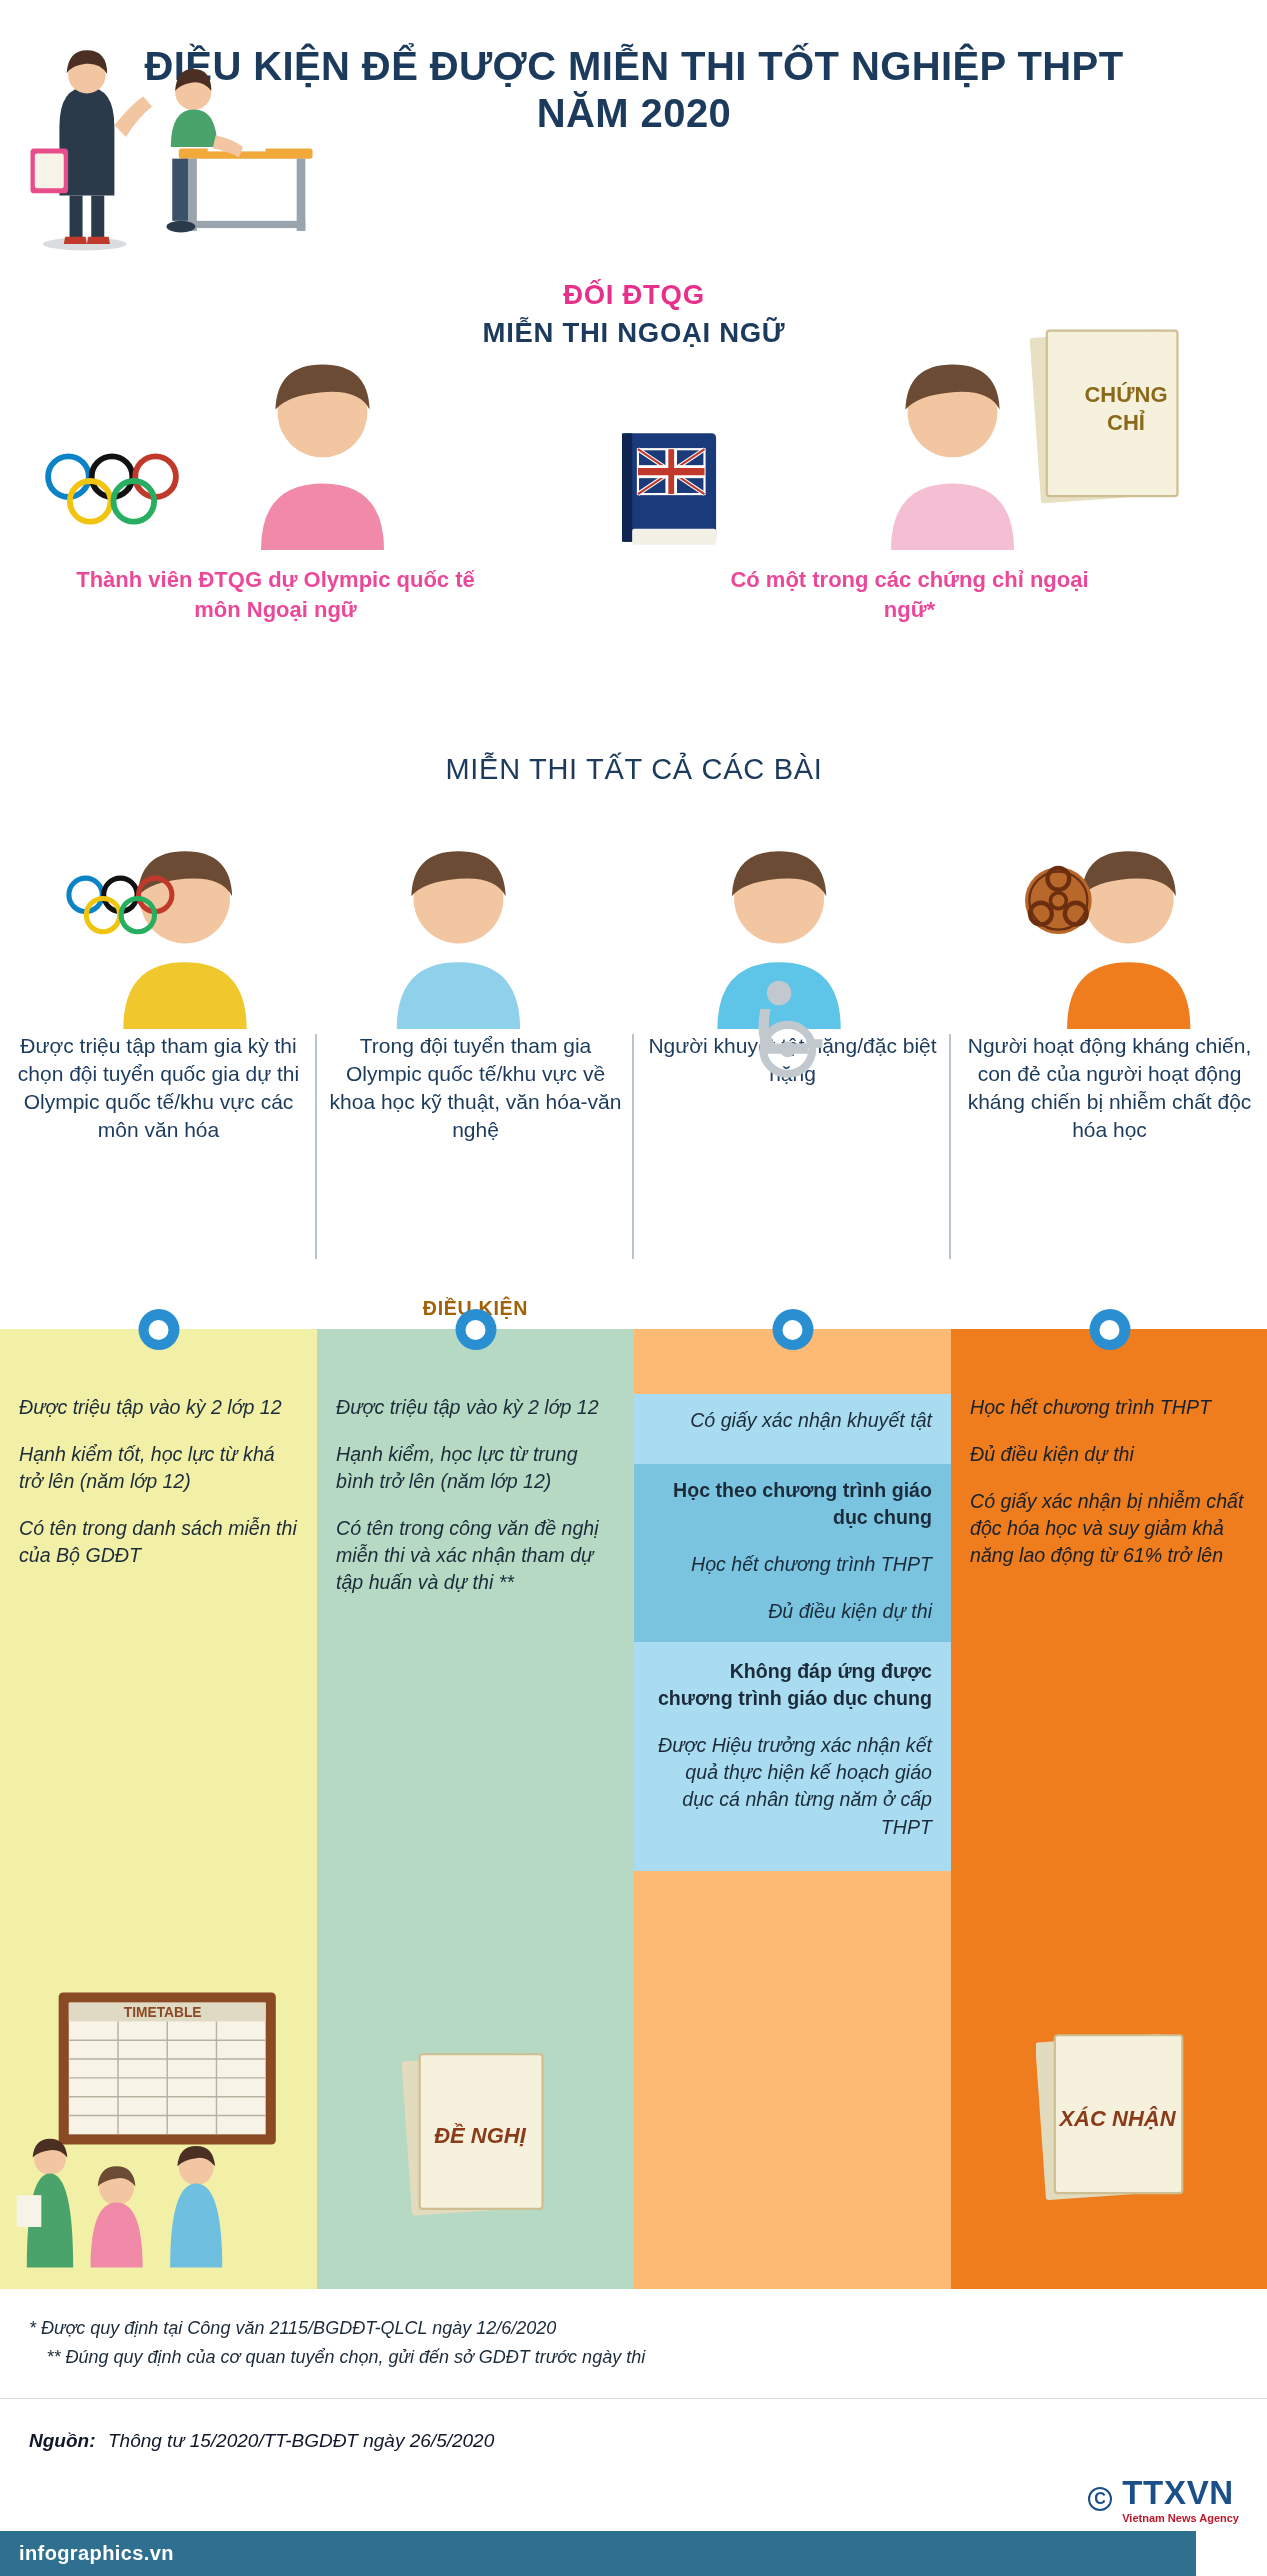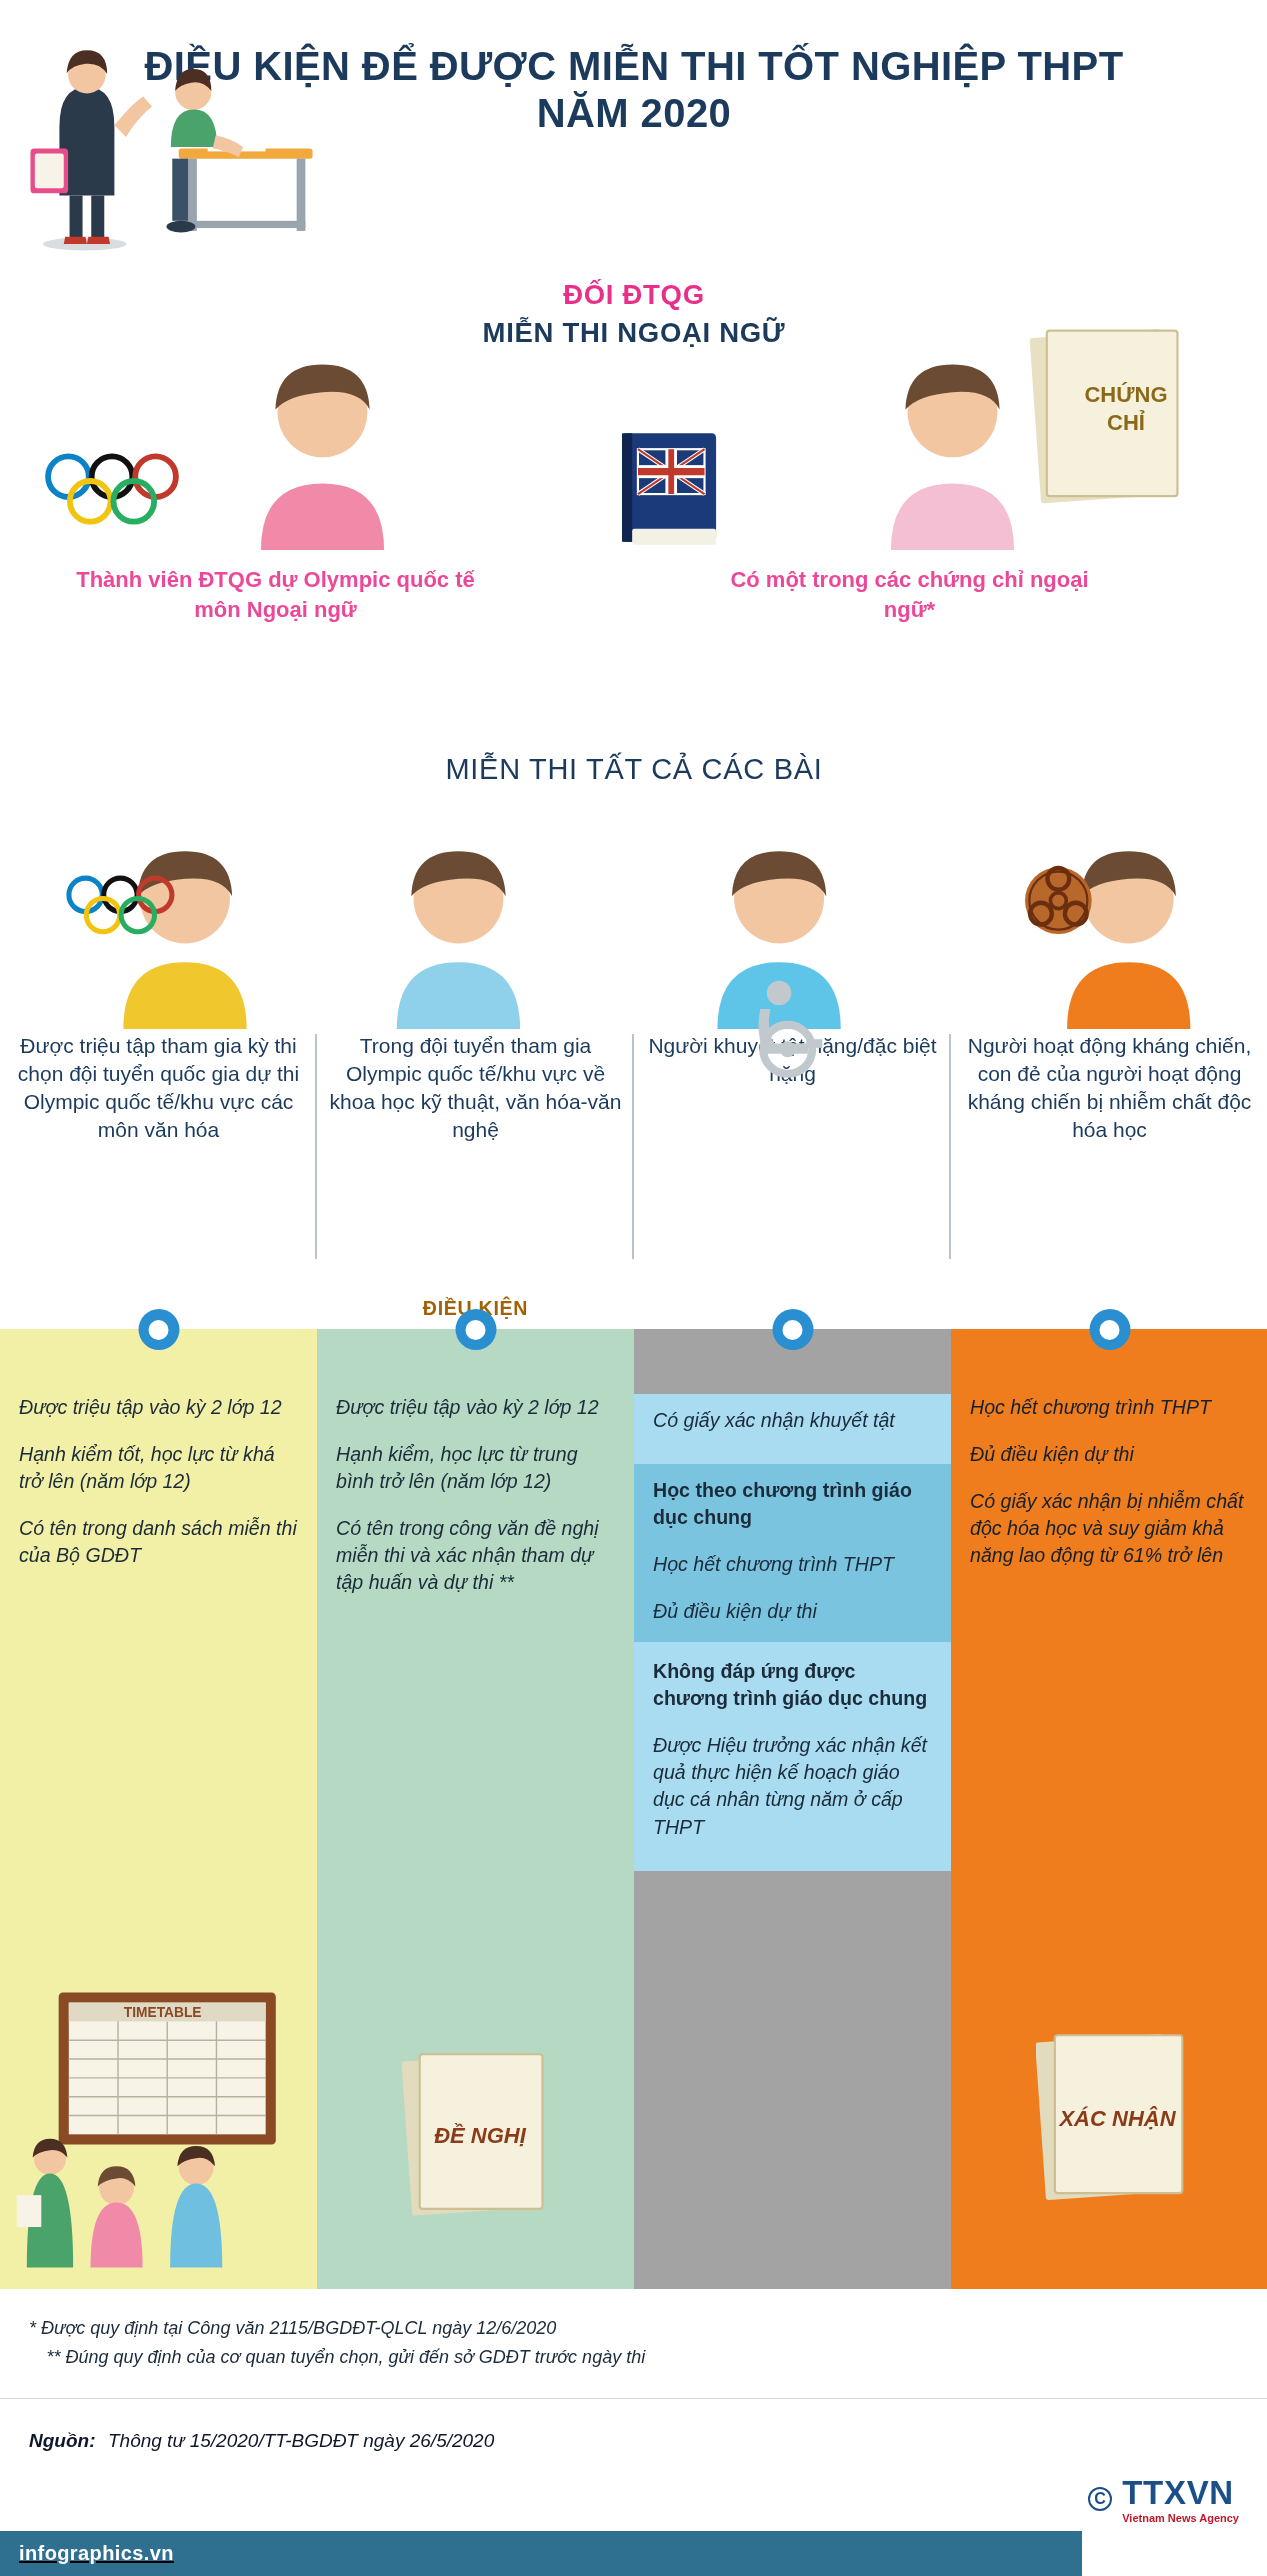--- a/index.html
+++ b/index.html
@@ -127,21 +127,21 @@
     position: absolute;
     top: 1329px;
     left: 0;
     width: 1268px;
     height: 960px;
     display: flex;
   }
   .panel { position: relative; width: 317px; height: 100%; padding: 65px 19px 0 19px; }
   .p1 { background: #f2f0a6; }
   .p2 { background: #b6d9c4; }
-  .p3 { background: #a3a3a3; }
+  .p3 { background: #fdba74; text-align: right; }
   .p4 { background: #ef7d1e; }
 
   .bullet {
     position: absolute;
     top: -19.6px;
     left: 50%;
     transform: translateX(-50%);
     width: 41px; height: 41px;
     border-radius: 50%;
     background: #2a8fd0;
@@ -210,26 +210,25 @@
     font-size: 19px;
     color: #0f172a;
     font-style: italic;
   }
   .source b { font-style: italic; }
 
   
   .footer-bar {
     position: absolute;
     left: 0; bottom: 0;
-    width: 1082px;
+    width: 1196px;
     height: 45px;
     background: #2f6f8f;
     display: flex;
     align-items: center;
-    text-decoration: underline;
   }
   .footer-bar .site {
     color: #ffffff;
     font-size: 20px;
     font-weight: bold;
     padding-left: 19px;
     letter-spacing: 0.4px;
   }
   .ttxvn {
     position: absolute;

